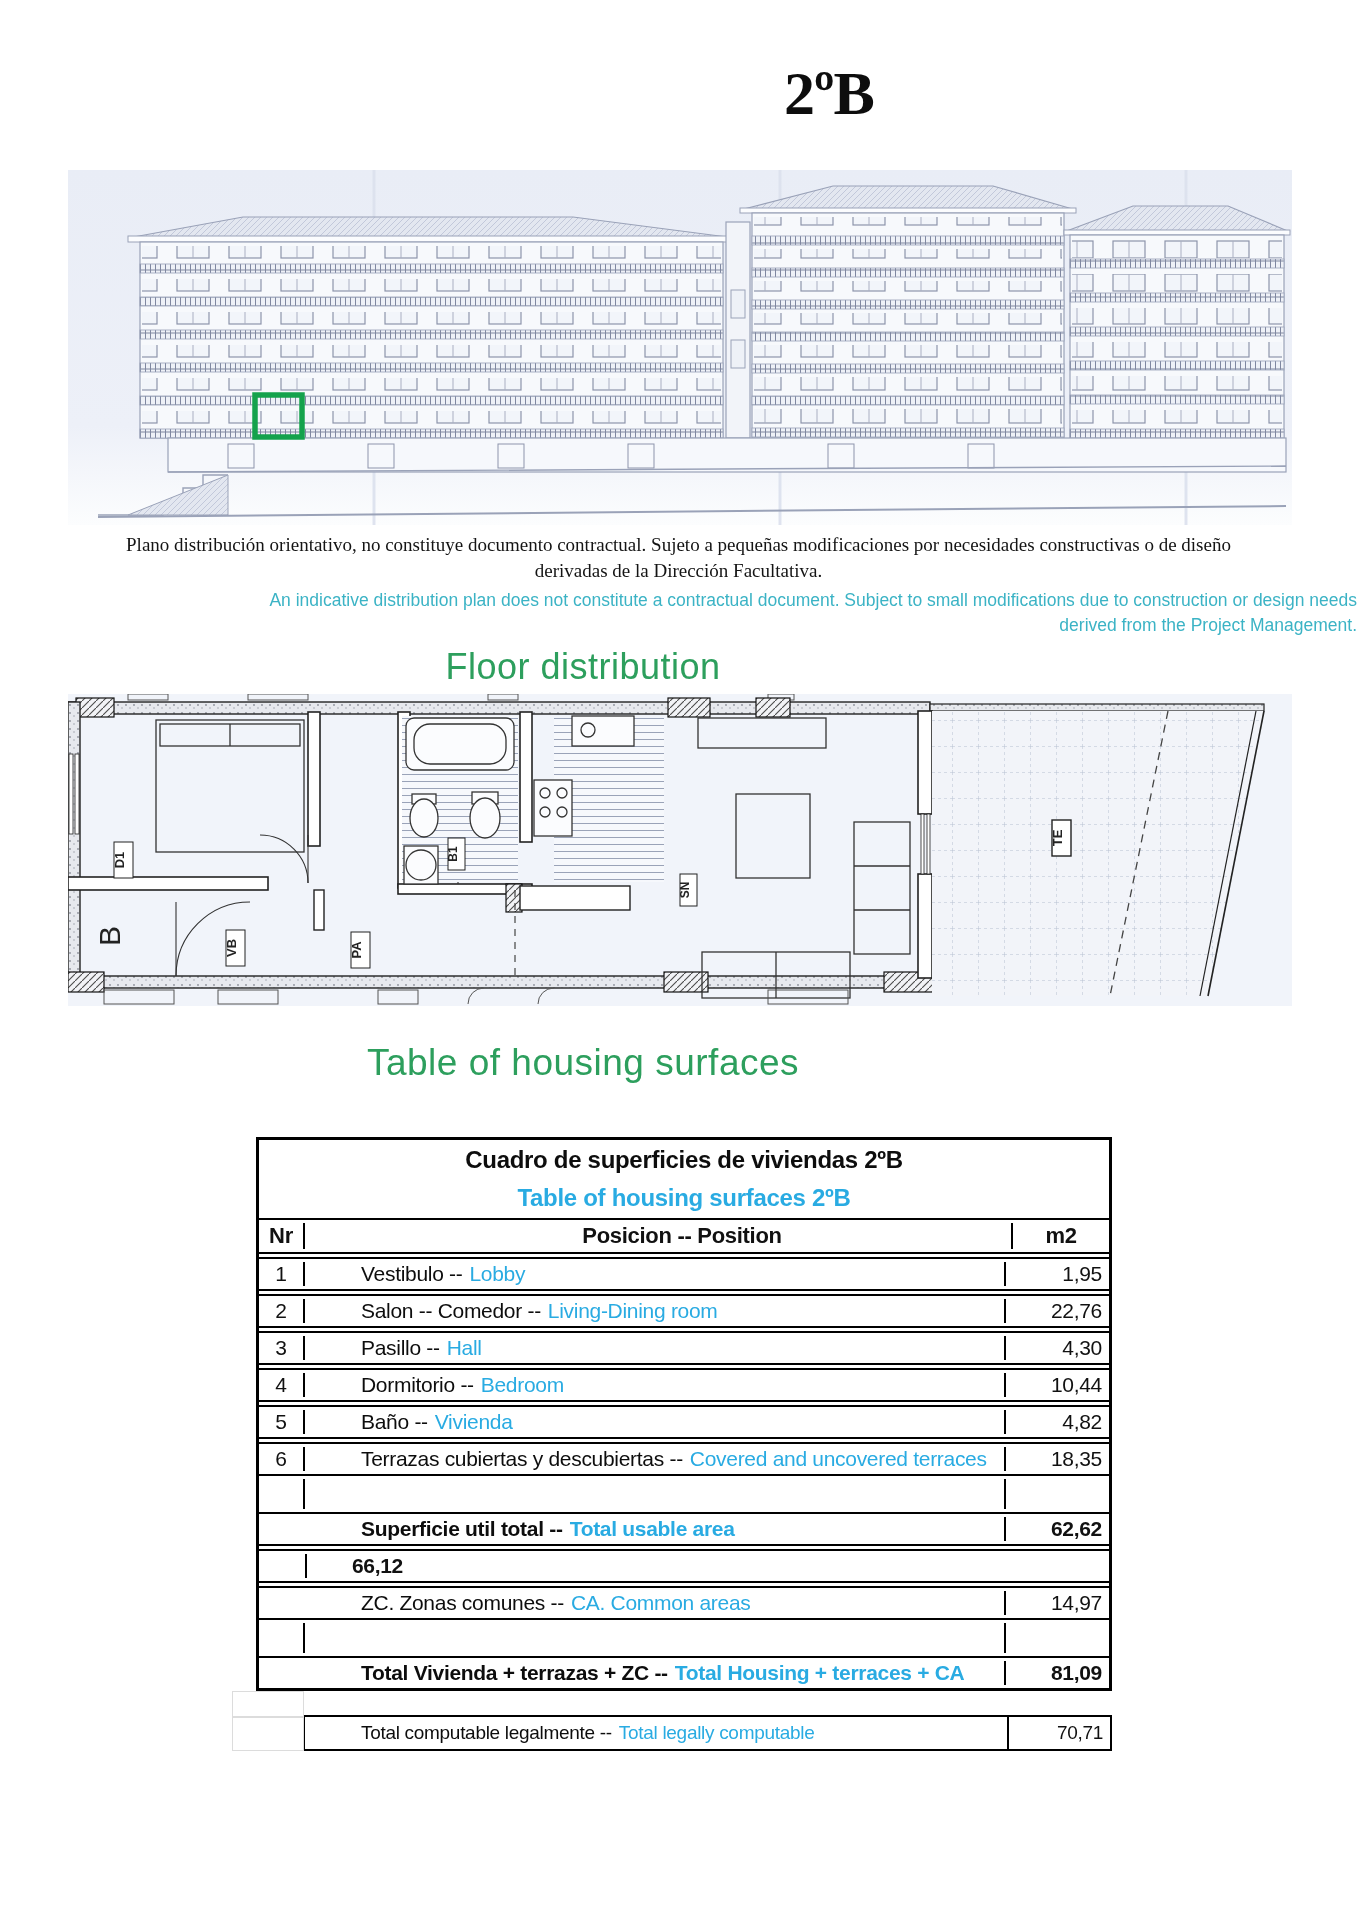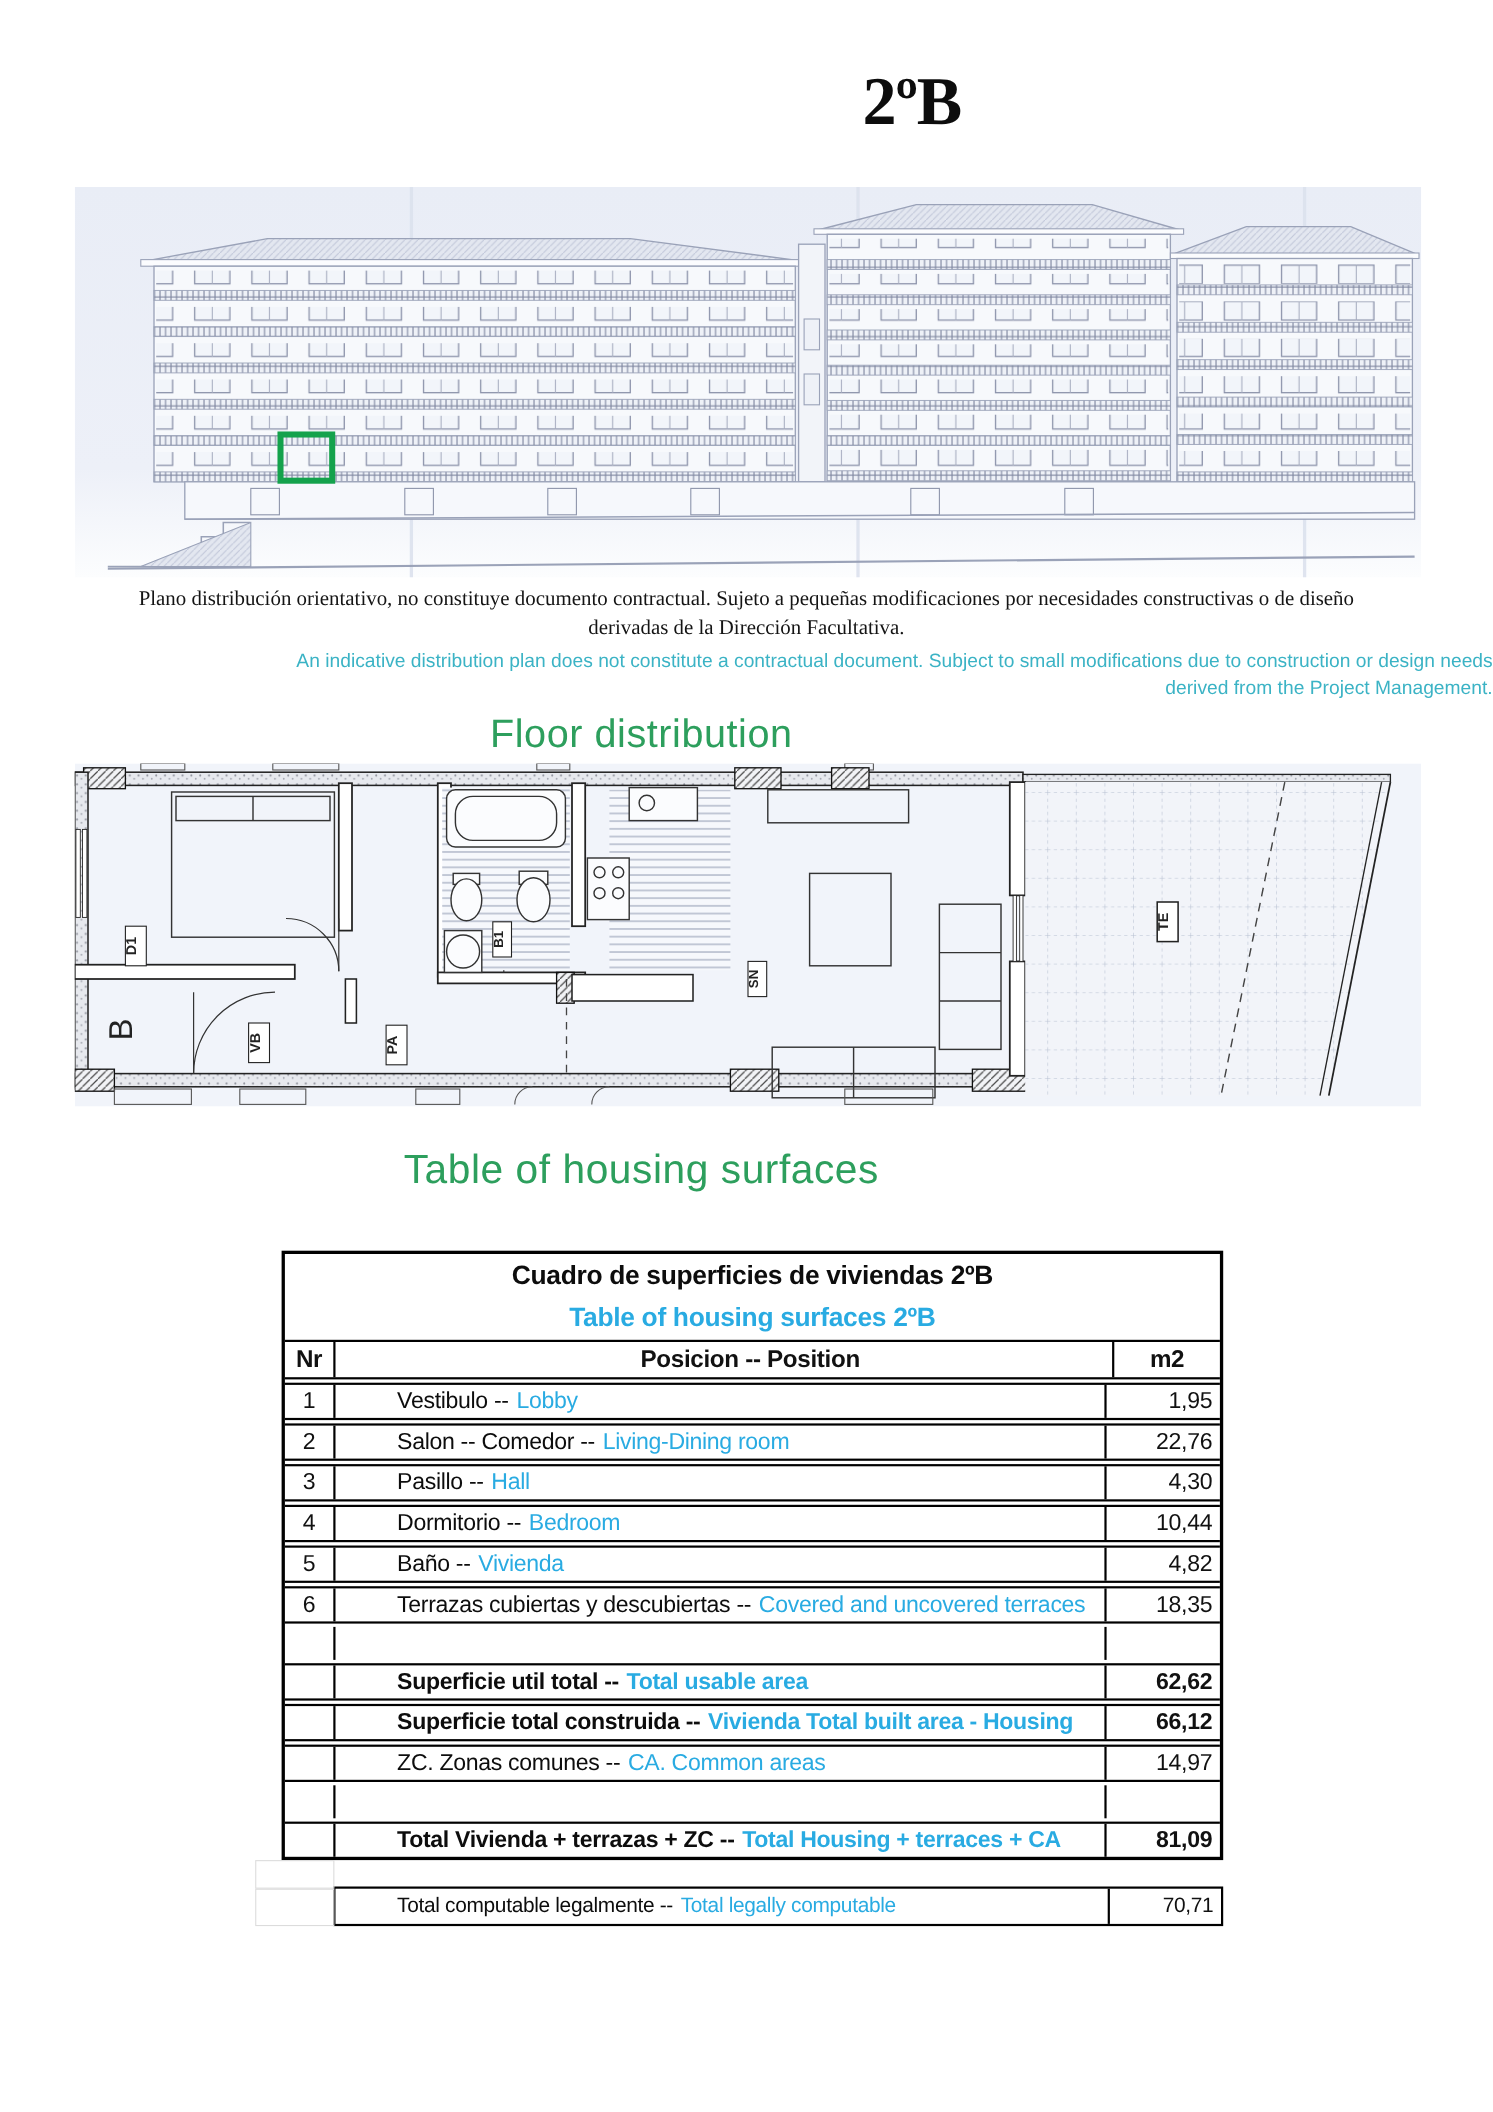--- a/index.html
+++ b/index.html
@@ -41,21 +41,21 @@
 
   
   #table-wrap { left:256px; top:1137px; width:856px; font-size:21px; letter-spacing:-0.3px; }
   #stable { border:3px solid #000; background:#fff; }
   .ttl { text-align:center; font-weight:bold; font-size:24px; height:38px; line-height:40px; }
   .ttl.es { color:#0d0d0d; }
   .ttl.en { color:#29abe2; border-bottom:0; }
   .ttl-block { border-bottom:2px solid #000; padding-bottom:2px; }
 
   .trow { display:flex; align-items:stretch; }
-  .brow { border-top:2px solid #000; border-bottom:2px solid #000; margin:3px 0; }
+  .brow { border-top:2px solid #000; border-bottom:2px solid #000; margin:3px 0;align-items:center; }
   .hdr  { font-weight:bold; font-size:22px; border-top:none; margin-top:0; }
   .c-nr  { width:44px; border-right:2px solid #000; text-align:center;
            display:flex; align-items:center; justify-content:center; }
   .c-pos { flex:1; padding:3px 8px; display:flex; align-items:center; white-space:nowrap; overflow:hidden;margin-left:48px; }
   .c-m2  { width:96px; border-left:2px solid #000; text-align:right;
            display:flex; align-items:center; justify-content:flex-end; padding-right:7px; }
   .trow  { min-height:30px; }
   .hdr .c-pos { justify-content:center; }
   .hdr .c-m2  { justify-content:center; padding-right:0; }
   .spacer { height:24px; border-top:none; border-bottom:none; margin:0; }
@@ -439,24 +439,20 @@
     <div class="trow brow bold">
       <div class="c-nr"></div>
       <div class="c-pos">
           <span class="es-part">Superficie util total --</span>
           <span class="en-part">Total usable area</span>
         </div>
       <div class="c-m2">62,62</div>
     </div>
     <div class="trow brow bold">
       <div class="c-nr"></div>
-      <div class="c-pos">
-          <span class="es-part">Superficie total construida --</span>
-          <span class="en-part">Vivienda Total built area - Housing</span>
-        </div>
       <div class="c-m2">66,12</div>
     </div>
     <div class="trow brow">
       <div class="c-nr"></div>
       <div class="c-pos">
           <span class="es-part">ZC. Zonas comunes  --</span>
           <span class="en-part">CA. Common areas</span>
         </div>
       <div class="c-m2">14,97</div>
     </div>

